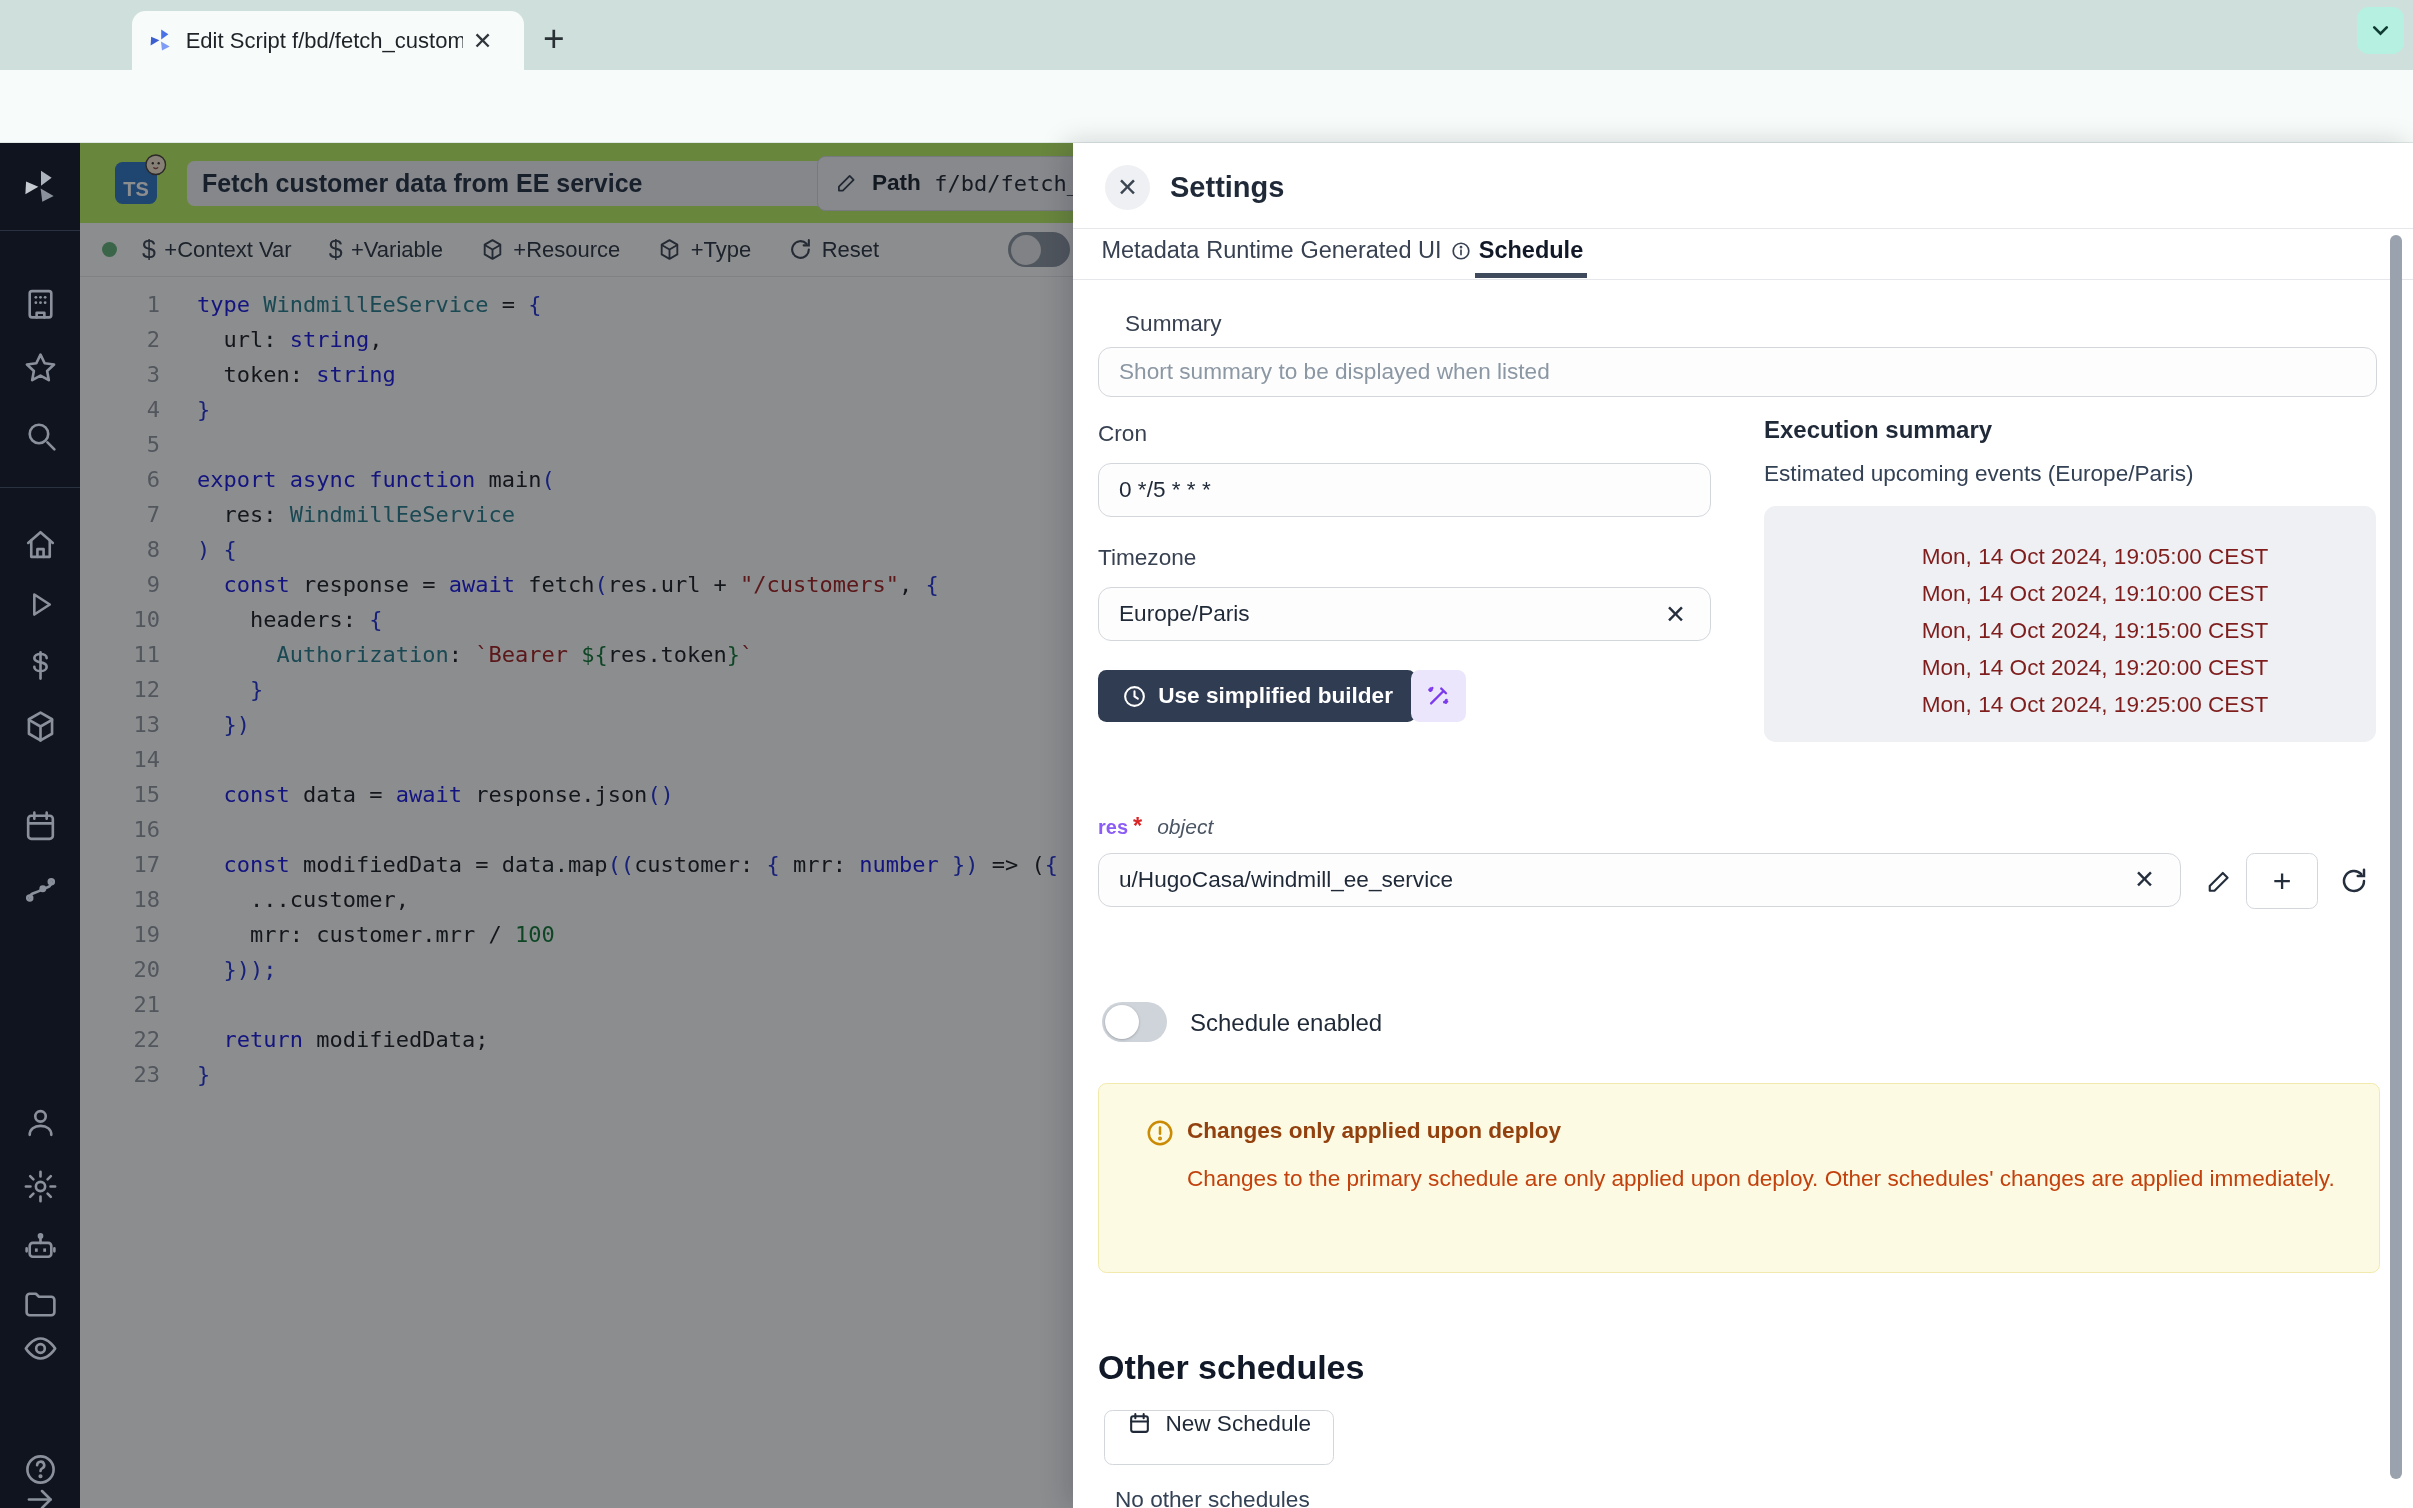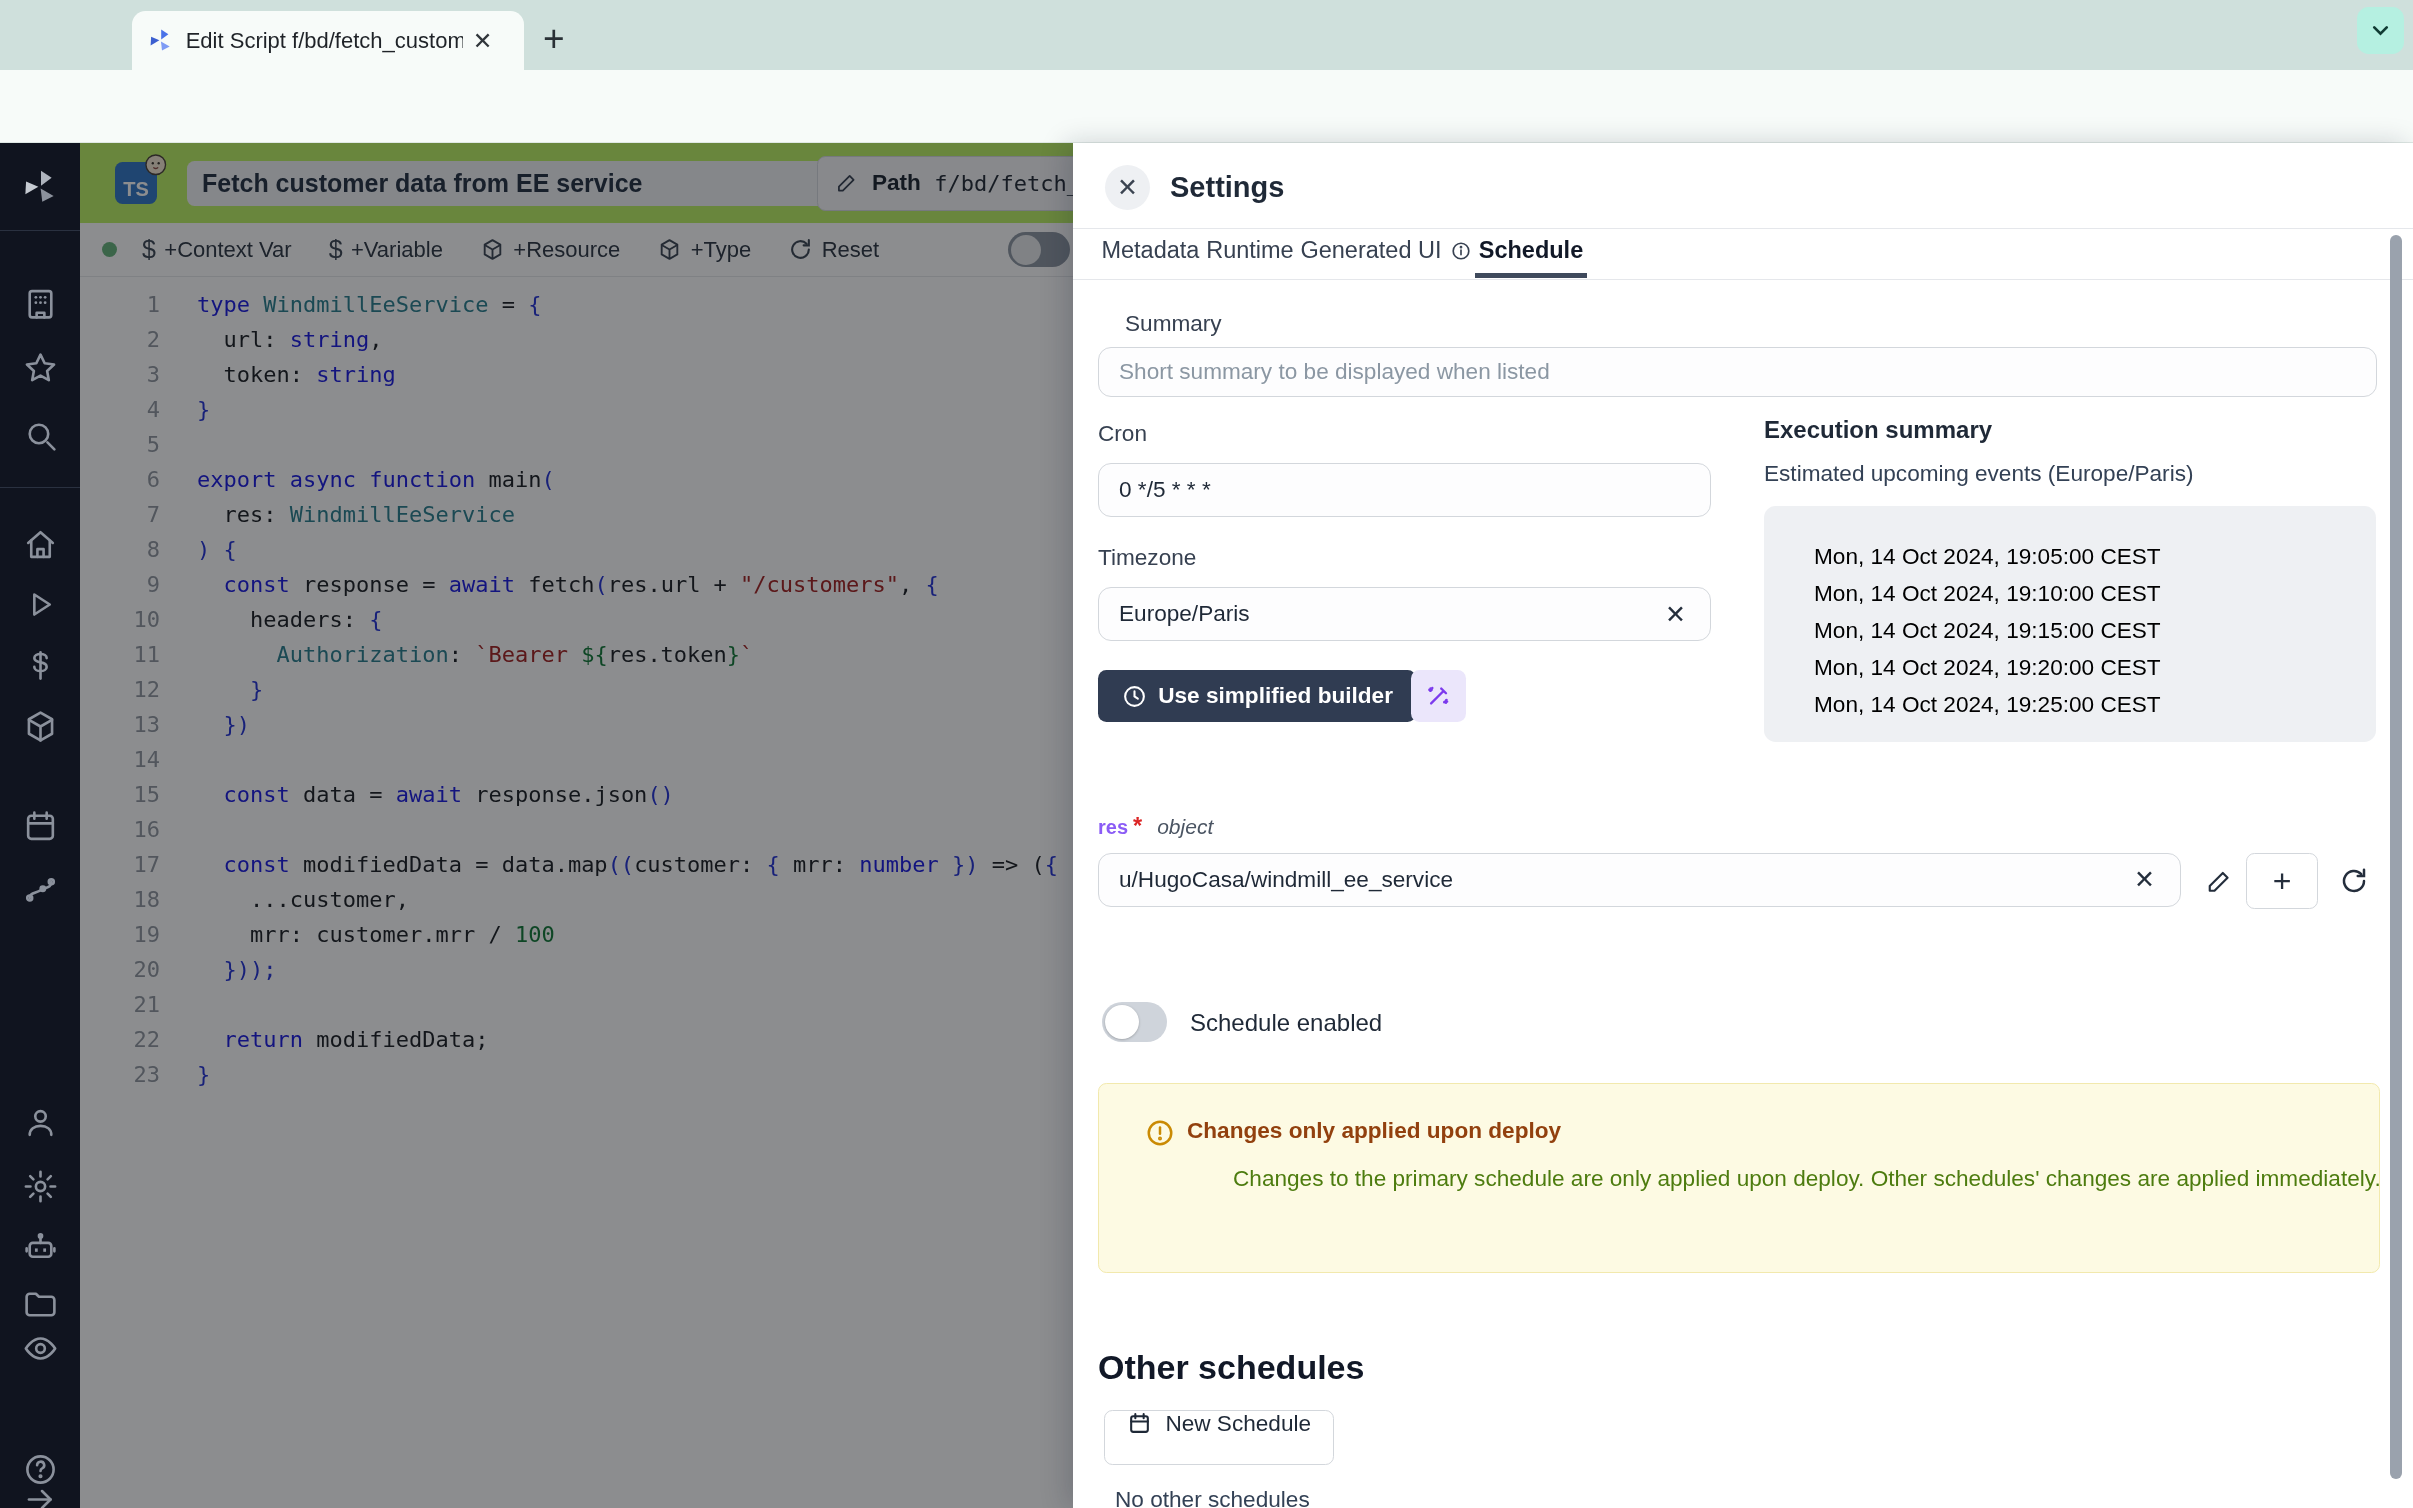--- a/index.html
+++ b/index.html
@@ -70,36 +70,36 @@
   .p-input{position:absolute;background:#fdfdfe;border:0.8px solid #d3d7dc;border-radius:13px;font-size:22.6px;color:#1f2937;padding:0 20px;box-sizing:border-box;font-family:"Liberation Sans",sans-serif;outline:none;}
   .p-input::placeholder{color:#8b97a3;}
   .clear-x{position:absolute;font-size:25px;color:#242e3c;}
 
   #builder-btn{position:absolute;left:25px;top:527px;height:52px;background:#303c52;border-radius:8.4px;color:#ffffff;font-size:22.6px;font-weight:bold;display:flex;align-items:center;gap:11.7px;padding:0 23.5px;}
   #wand-btn{position:absolute;left:338px;top:527px;width:55px;height:52px;background:#ebe6fb;border-radius:8.4px;display:flex;align-items:center;justify-content:center;}
 
   #exec-title{position:absolute;left:691px;top:273px;font-size:24px;font-weight:bold;color:#1f2937;}
   #exec-sub{position:absolute;left:691px;top:318px;font-size:22.6px;color:#334155;}
   #events-box{position:absolute;left:691px;top:363px;width:612px;height:236px;background:#eef0f3;border-radius:11.7px;padding:32px 0 0 50px;box-sizing:border-box;}
-  .event-line{font-size:22.6px;color:#000000;line-height:37px;white-space:nowrap;}
+  .event-line{font-size:22.6px;color:#7f1d1d;line-height:37px;white-space:nowrap;text-align:center;}
 
   #res-label-row{position:absolute;left:25px;top:670px;display:flex;align-items:baseline;gap:5px;}
   #res-name{font-size:20px;font-weight:bold;color:#8b5cf6;}
   #res-req{font-size:23.5px;color:#dc2626;font-weight:bold;}
   #res-type{font-size:21px;color:#4b5563;font-style:italic;margin-left:10px;}
   .icon-btn{position:absolute;display:flex;align-items:center;justify-content:center;color:#242e3c;}
   #res-plus{border:0.8px solid #d3d7dc;border-radius:8.4px;font-size:32px;font-weight:300;}
 
   #sched-toggle{position:absolute;left:29px;top:859px;width:65px;height:40px;border-radius:20px;background:#cfd4db;}
   #sched-toggle .knob{position:absolute;left:3.4px;top:3.4px;width:34px;height:34px;border-radius:50%;background:#ffffff;box-shadow:0 0.8px 2.5px rgba(0,0,0,0.25);}
   #sched-label{position:absolute;left:117px;top:866px;font-size:24px;color:#1f2937;}
 
   #warn-box{position:absolute;left:25px;top:940px;width:1282px;height:190px;background:#fdfae3;border:1.7px solid #f2e9ad;border-radius:8.4px;box-sizing:border-box;}
   #warn-title{position:absolute;left:88px;top:34px;font-size:22.6px;font-weight:bold;color:#92400e;}
-  #warn-body{position:absolute;left:88px;top:77px;width:1156px;font-size:22.6px;line-height:35px;color:#4d7c0f;margin-left:46px;}
+  #warn-body{position:absolute;left:88px;top:77px;width:1156px;font-size:22.6px;line-height:35px;color:#c2410c;}
   #warn-ic{position:absolute;left:46px;top:34px;}
 
   #other-title{position:absolute;left:25px;top:1205px;font-size:34px;font-weight:bold;color:#111827;}
   #new-sched-btn{position:absolute;left:31px;top:1267px;height:53px;border:0.8px solid #d3d7dc;border-radius:8.4px;background:#ffffff;display:flex;align-items:flex-start;gap:13.4px;padding:0 22px;font-size:22.6px;font-weight:500;color:#1f2937;}
   #no-other{position:absolute;left:42px;top:1344px;font-size:22.6px;color:#334155;}
   #p-scroll{position:absolute;left:1317px;top:92px;width:11.7px;height:1244px;border-radius:5.9px;background:#9aa2ad;}
 </style>
 </head>
 <body>
 

